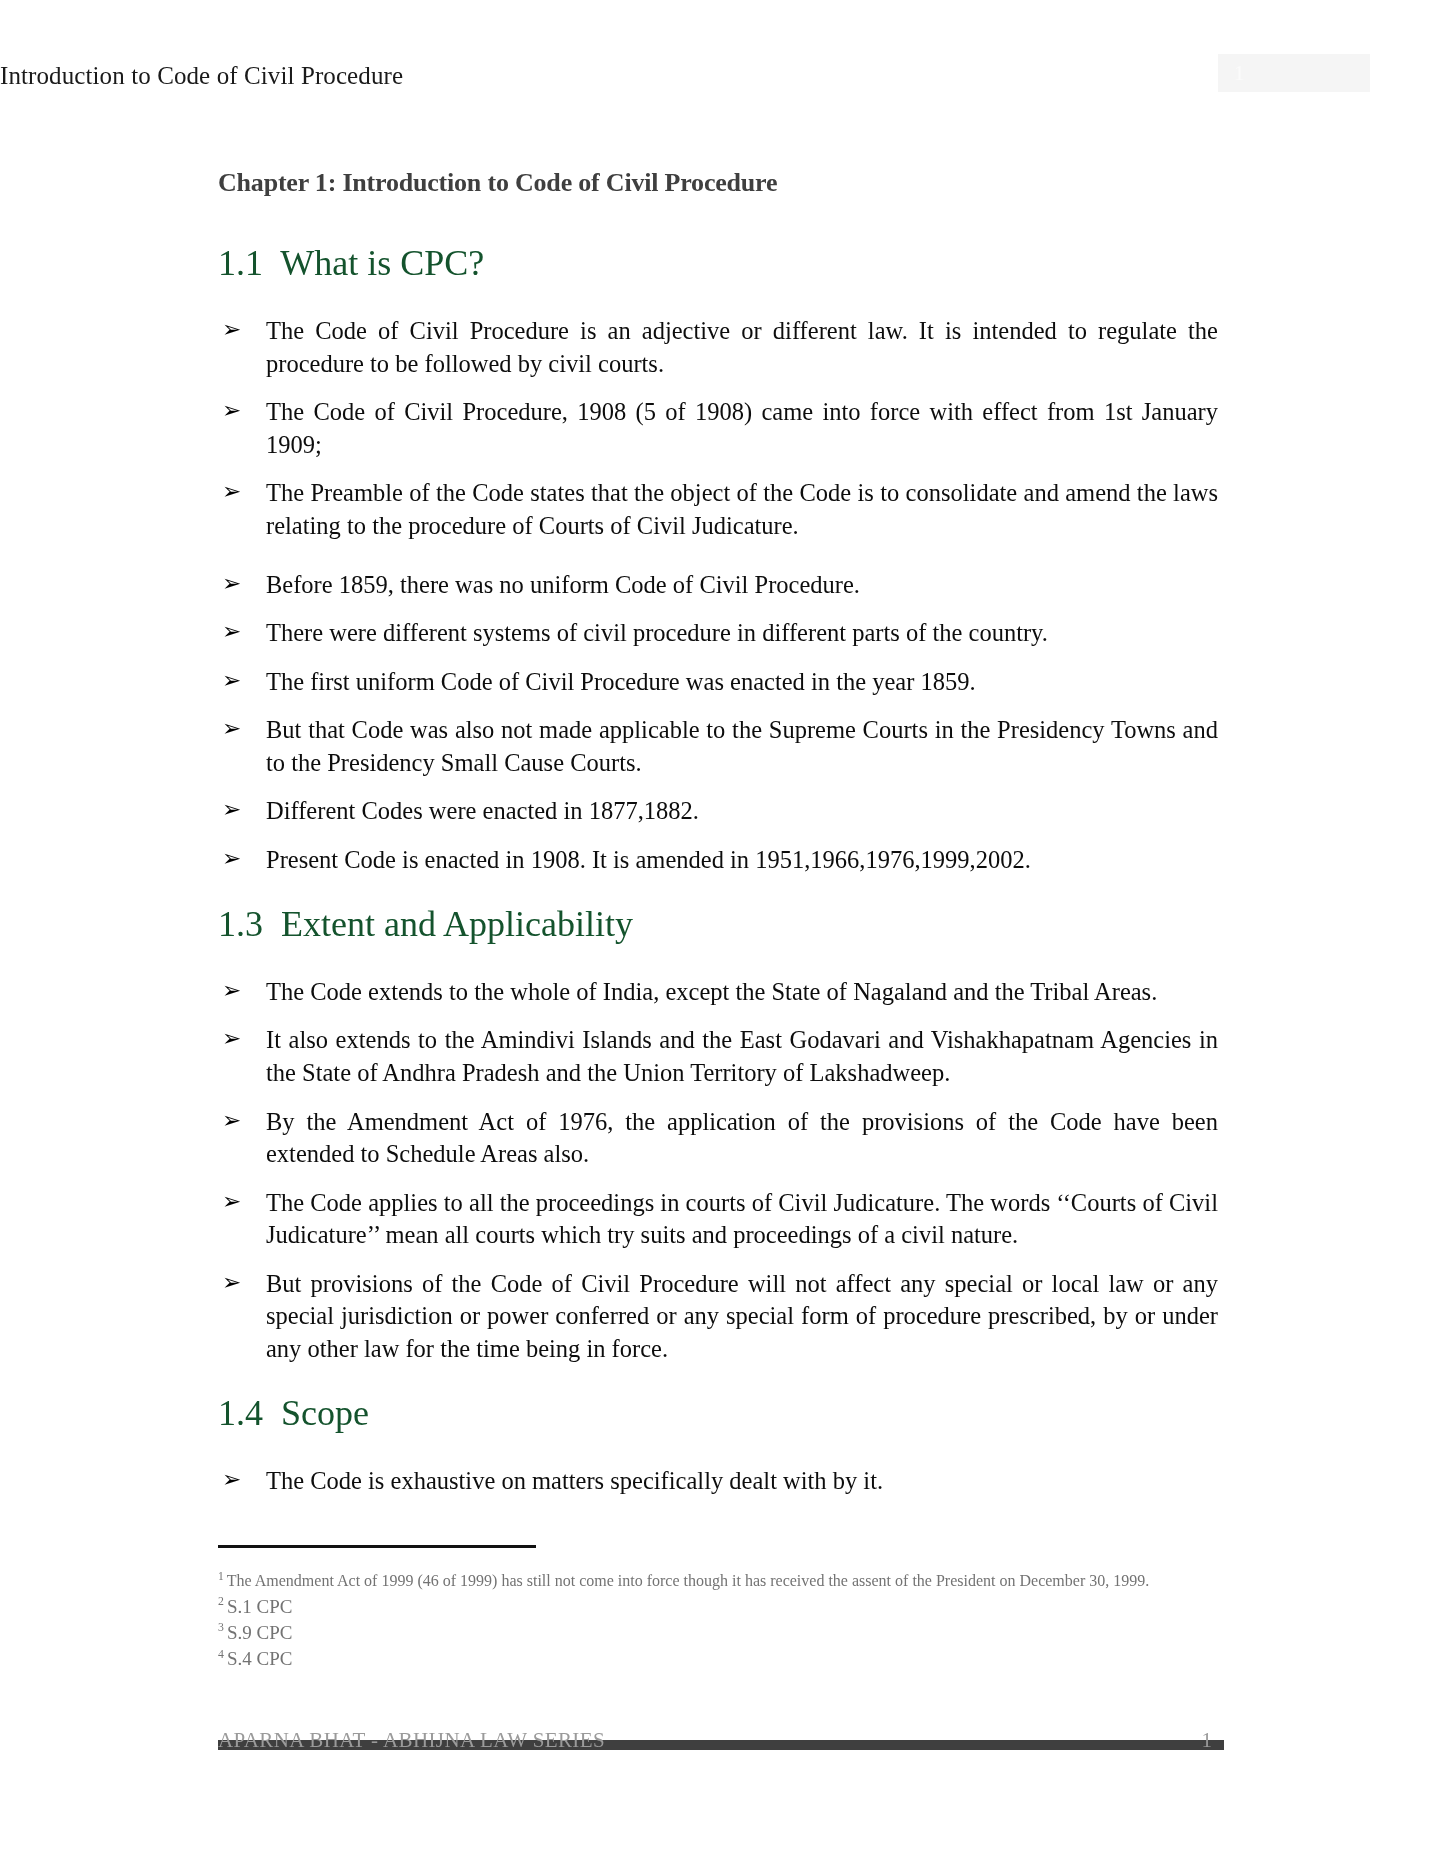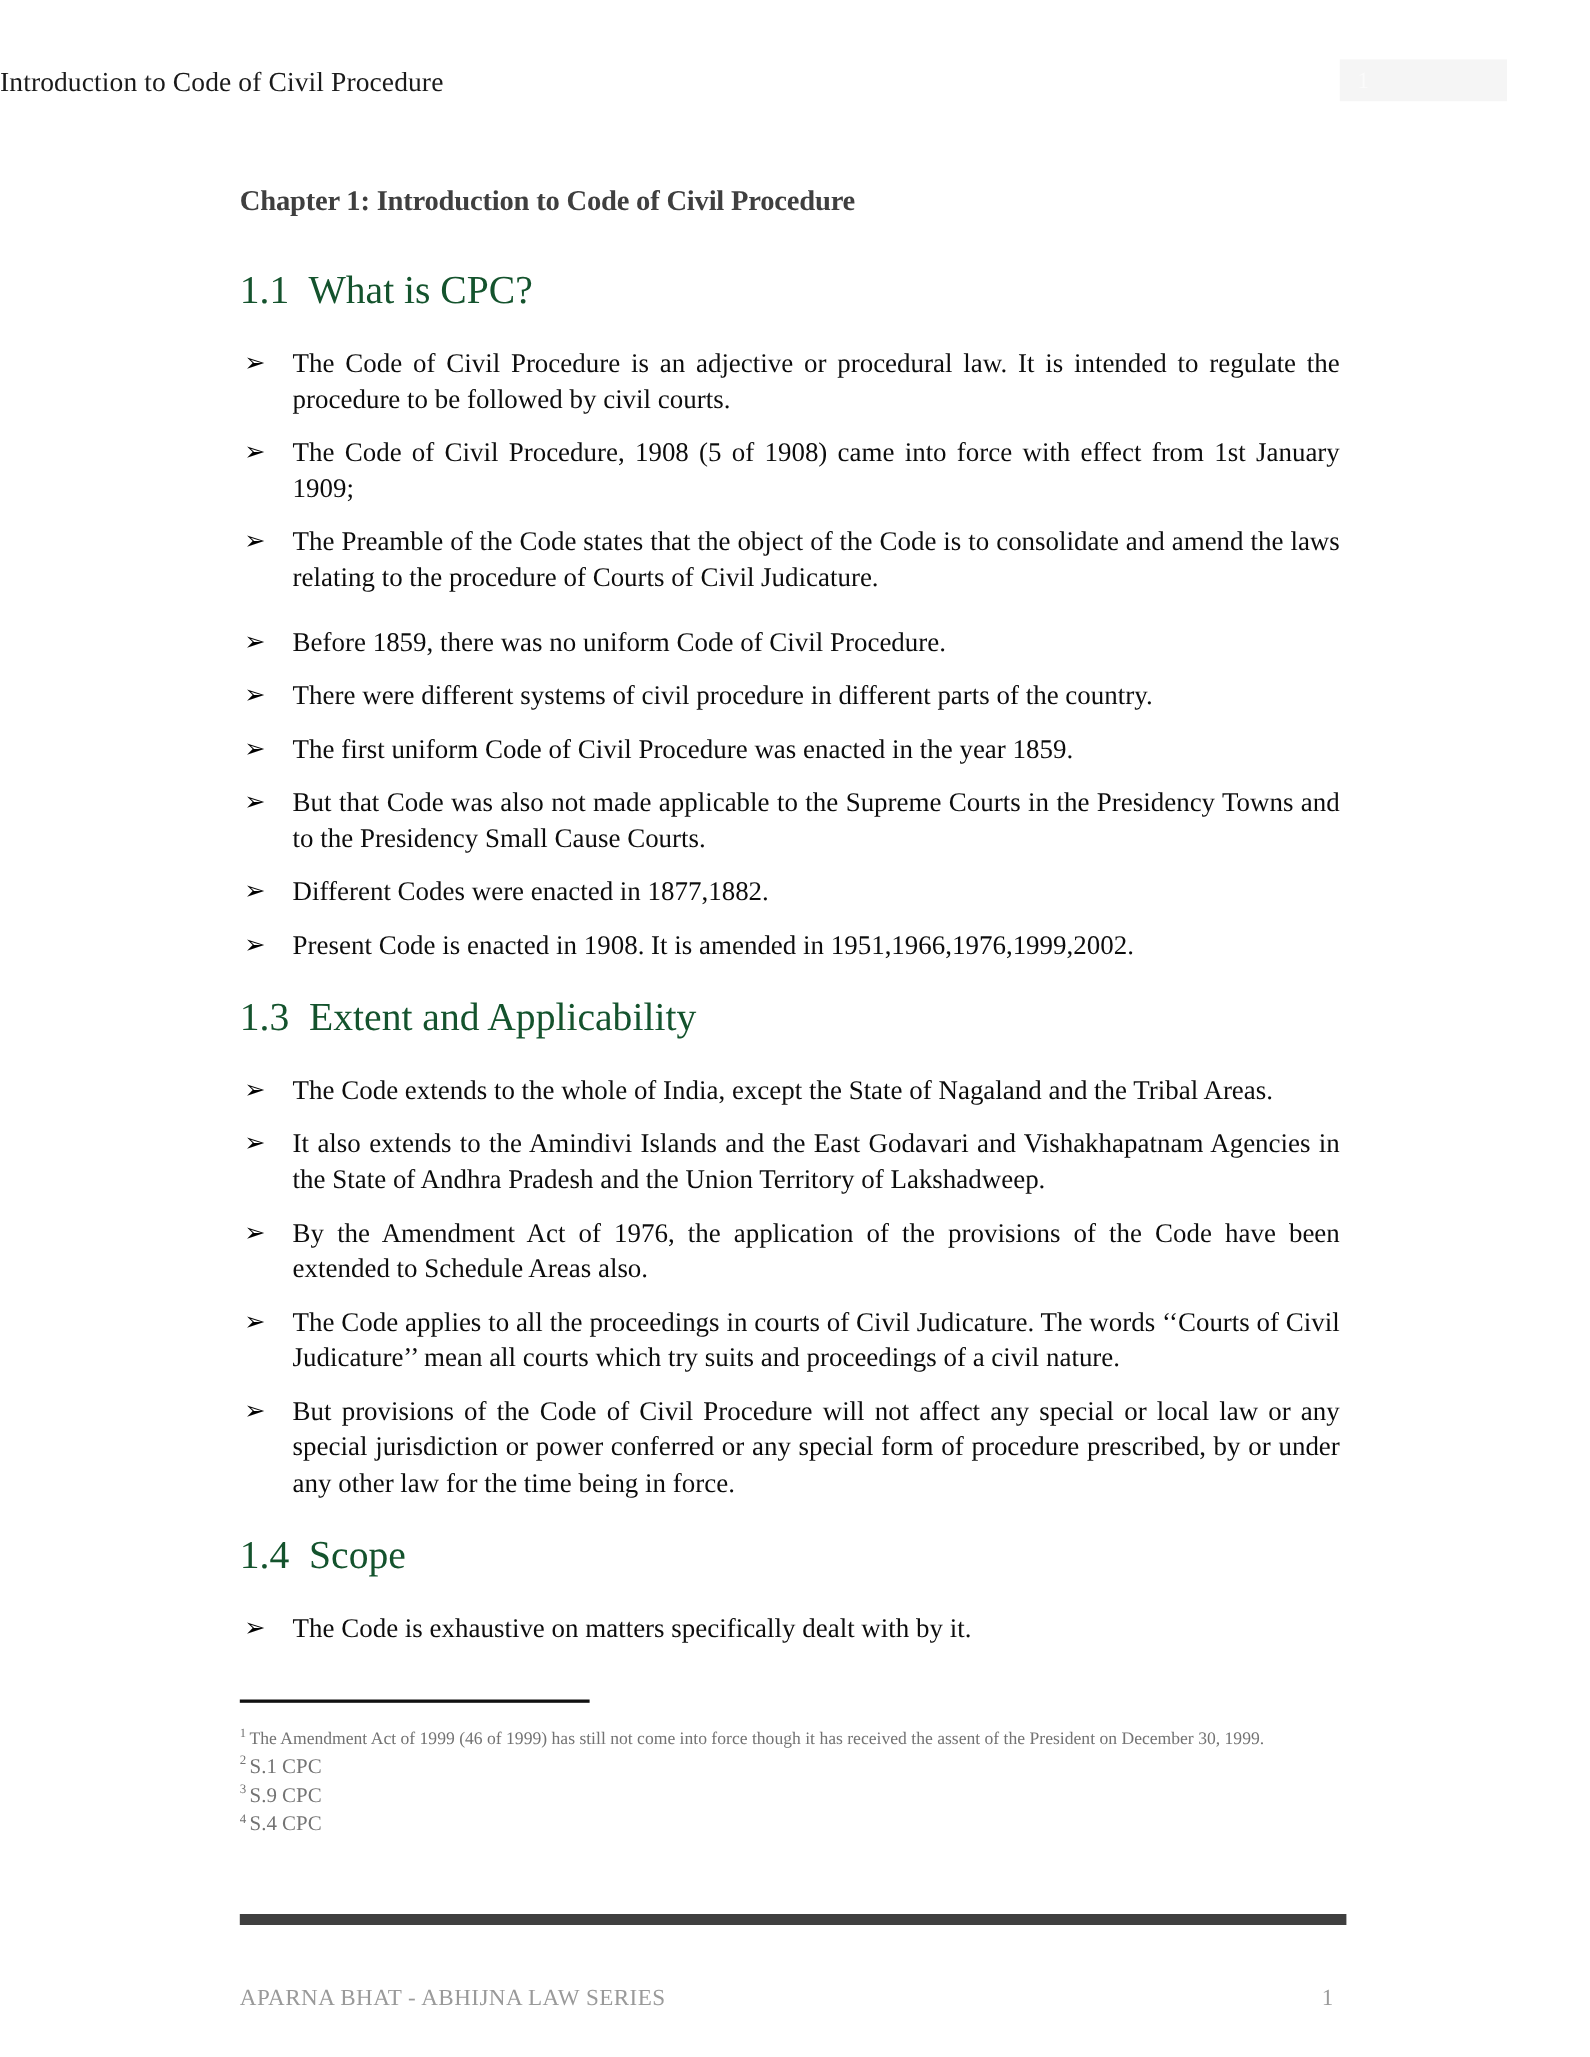--- a/index.html
+++ b/index.html
@@ -142,21 +142,21 @@
     position: absolute;
     left: 218px;
     top: 1740px;
     width: 1006px;
     height: 10px;
     background: #3f3f3f;
   }
   .footer-bar {
     position: absolute;
     left: 218px;
-    top: 1804px;
+    top: 1728px;
     width: 1006px;
     display: flex;
     align-items: center;
     justify-content: space-between;
     text-align: center;
   }
   .footer-series {
     font-size: 21px;
     color: #9a9a9a;
     letter-spacing: 0.4px;
@@ -180,21 +180,21 @@
     <span class="header-pagenum">1</span>
   </div>
 
   <div class="content">
     <h1 class="chapter-title">Chapter 1: Introduction to Code of Civil Procedure</h1>
     <div id="sections-host">
         <h2 class="section-heading">1.1  What is CPC?</h2>
         <ul class="bullet-list justify">
           <li class="bullet-item">
             <span class="bullet-marker">➢</span>
-            <span class="bullet-text">The Code of Civil Procedure is an adjective or procedural law.  It is intended to regulate the procedure to be followed by civil courts.</span>
+            <span class="bullet-text">The Code of Civil Procedure is an adjective or different law.  It is intended to regulate the procedure to be followed by civil courts.</span>
           </li>
           <li class="bullet-item">
             <span class="bullet-marker">➢</span>
             <span class="bullet-text">The Code of Civil Procedure, 1908 (5 of 1908) came into force with effect from 1st January 1909;</span>
           </li>
           <li class="bullet-item">
             <span class="bullet-marker">➢</span>
             <span class="bullet-text">The Preamble of the Code states that the object of the Code is to consolidate and amend the laws relating to the procedure of Courts of Civil Judicature.</span>
           </li>
         </ul>

